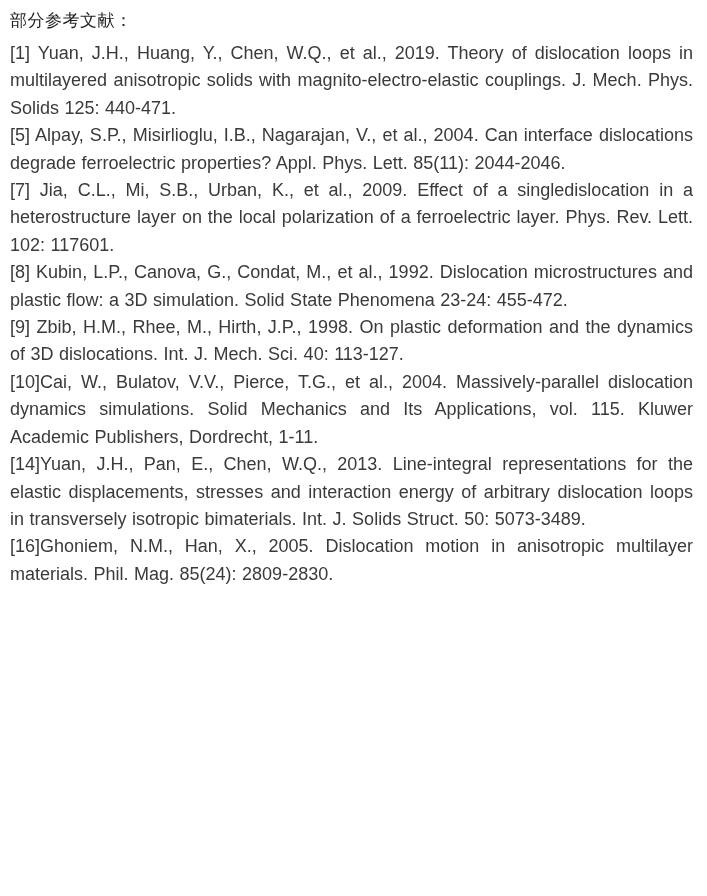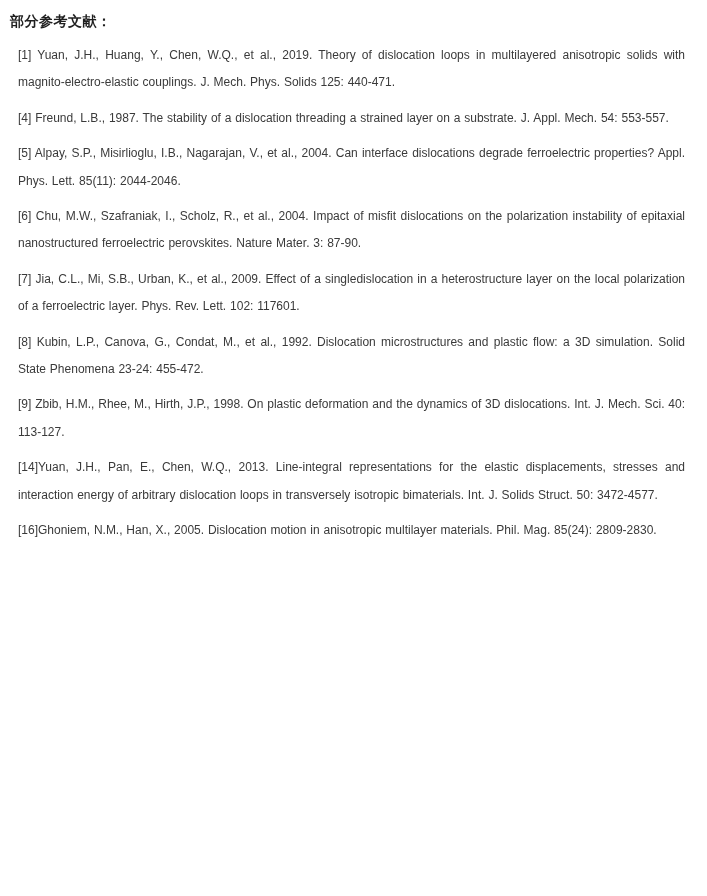--- a/index.html
+++ b/index.html
@@ -14,51 +14,50 @@
     font-family: "Liberation Sans", "DejaVu Sans", sans-serif;
     color: #3a3a3a;
   }
   .page {
     box-sizing: border-box;
     width: 707px;
     height: 896px;
     padding: 8px 14px 6px 10px;
   }
   .heading {
-    font-size: 14px;
-    font-weight: bold;
+    font-size: 17px;
+    font-weight: normal;
     color: #1f1f1f;
     margin: 0 0 6px 0;
     line-height: 26px;
     letter-spacing: 0.5px;
   }
   .ref-list {
     margin: 0;
     padding: 0;
   }
   .ref-item {
-    margin: 8px;
+    margin: 0;
     padding: 0;
-    font-size: 12px;
+    font-size: 18px;
     line-height: 27.4px;
     text-align: justify;
     text-justify: inter-word;
     word-spacing: 0.5px;
     color: #3a3a3a;
   }
 </style>
 </head>
 <body>
 
 <div class="page">
   <h2 class="heading">部分参考文献：</h2>
   <div class="ref-list">
     <p class="ref-item">[1] Yuan, J.H., Huang, Y., Chen, W.Q., et al., 2019. Theory of dislocation loops in multilayered anisotropic solids with magnito-electro-elastic couplings. J. Mech. Phys. Solids 125: 440-471.</p>
-    <p class="ref-item">[4] Freund, L.B., 1987. The stability of a dislocation threading a strained layer on a substrate. J. Appl. Mech. 54: 553-557.</p>
     <p class="ref-item">[5] Alpay, S.P., Misirlioglu, I.B., Nagarajan, V., et al., 2004. Can interface dislocations degrade ferroelectric properties? Appl. Phys. Lett. 85(11): 2044-2046.</p>
-    <p class="ref-item">[6] Chu, M.W., Szafraniak, I., Scholz, R., et al., 2004. Impact of misfit dislocations on the polarization instability of epitaxial nanostructured ferroelectric perovskites. Nature Mater. 3: 87-90.</p>
     <p class="ref-item">[7] Jia, C.L., Mi, S.B., Urban, K., et al., 2009. Effect of a singledislocation in a heterostructure layer on the local polarization of a ferroelectric layer. Phys. Rev. Lett. 102: 117601.</p>
     <p class="ref-item">[8] Kubin, L.P., Canova, G., Condat, M., et al., 1992. Dislocation microstructures and plastic flow: a 3D simulation. Solid State Phenomena 23-24: 455-472.</p>
     <p class="ref-item">[9] Zbib, H.M., Rhee, M., Hirth, J.P., 1998. On plastic deformation and the dynamics of 3D dislocations. Int. J. Mech. Sci. 40: 113-127.</p>
-    <p class="ref-item">[14]Yuan, J.H., Pan, E., Chen, W.Q., 2013. Line-integral representations for the elastic displacements, stresses and interaction energy of arbitrary dislocation loops in transversely isotropic bimaterials. Int. J. Solids Struct. 50: 3472-4577.</p>
+    <p class="ref-item">[10]Cai, W., Bulatov, V.V., Pierce, T.G., et al., 2004. Massively-parallel dislocation dynamics simulations. Solid Mechanics and Its Applications, vol. 115. Kluwer Academic Publishers, Dordrecht, 1-11.</p>
+    <p class="ref-item">[14]Yuan, J.H., Pan, E., Chen, W.Q., 2013. Line-integral representations for the elastic displacements, stresses and interaction energy of arbitrary dislocation loops in transversely isotropic bimaterials. Int. J. Solids Struct. 50: 5073-3489.</p>
     <p class="ref-item">[16]Ghoniem, N.M., Han, X., 2005. Dislocation motion in anisotropic multilayer materials. Phil. Mag. 85(24): 2809-2830.</p>
   </div>
 </div>
 
 </body></html>

